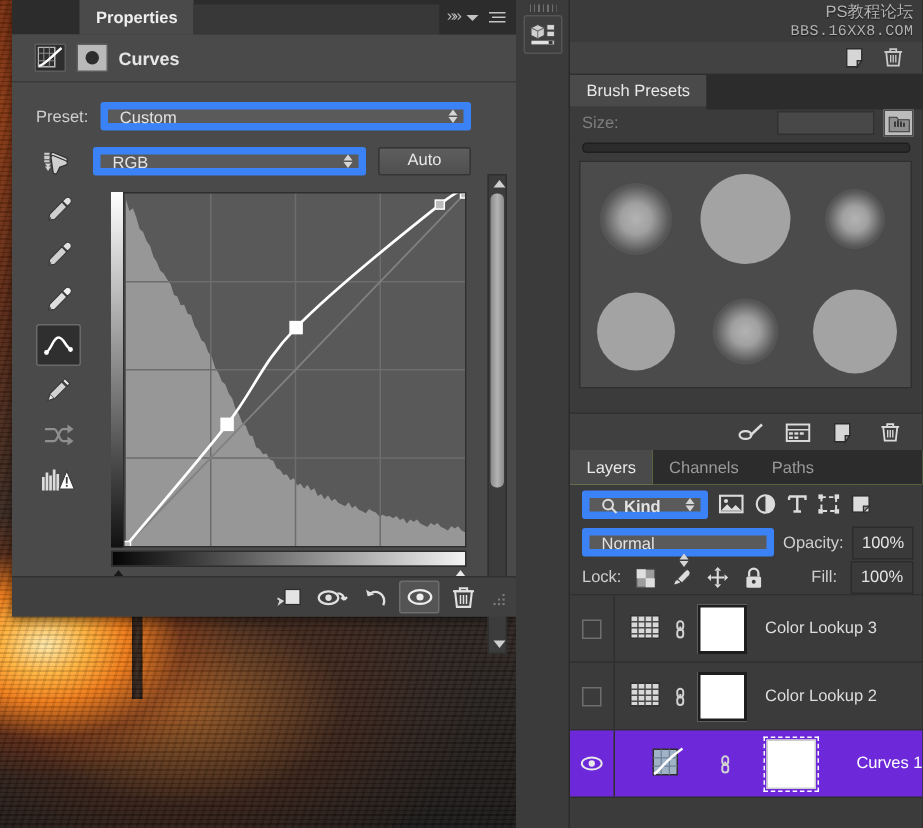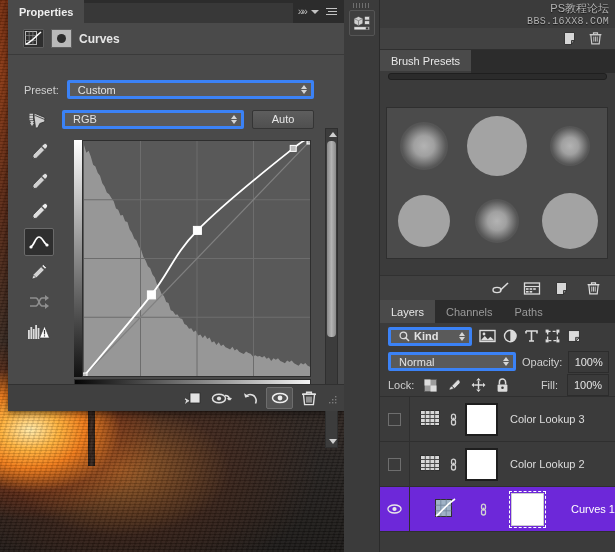--- a/index.html
+++ b/index.html
@@ -44,21 +44,21 @@
   }
   .tab.active { background: #4a4a4a; color: #e8e8e8; }
   .tabfill { flex: 1; height: 23px; background: #2c2c2c; }
 
   
   #properties {
     left: 8px; top: 0; width: 336px; height: 411px;
     background: #4a4a4a;
     box-shadow: 0 2px 7px rgba(0,0,0,.55);
   }
-  #prop-tabstrip { display: flex; align-items: stretch; height: 23px; background: #2c2c2c; }
+  #prop-tabstrip { display: flex; align-items: stretch; height: 23px; background: #2c2c2c; padding-left: 45px; }
   #prop-tabstrip .tab.active { background: #4a4a4a; font-weight: bold; color: #eee; }
   .prop-tab-blank { flex: 1; background: #383838; margin: 3px 0 0 0; }
   .hdr-icons { display: flex; align-items: center; gap: 5px; padding: 0 7px 0 5px; background: #2c2c2c; }
   .ico { display: inline-block; line-height: 1; }
   .chev2 { color: #b9b9b9; font-size: 11px; letter-spacing: -2px; }
   .menu-ico { display: flex; flex-direction: column; gap: 1.5px; align-items: flex-end; }
   .menu-ico i { display: block; height: 1.5px; background: #c3c3c3; }
   .menu-ico i:nth-child(1) { width: 11px; }
   .menu-ico i:nth-child(2) { width: 9px; }
   .menu-ico i:nth-child(3) { width: 11px; }
@@ -74,27 +74,27 @@
     position: relative; border-radius: 1px;
   }
   .adj-icon svg { position: absolute; left: 1px; top: 1px; }
   .mask-icon {
     width: 21px; height: 19px; background: #b9b9b9; border: 1px solid #5d5d5d;
     display: flex; align-items: center; justify-content: center; border-radius: 1px;
   }
   .mask-icon .dot { width: 9px; height: 9px; border-radius: 50%; background: #2d2d2d; }
   #prop-title { color: #e6e6e6; font-size: 12px; font-weight: bold; }
 
-  #prop-body { position: absolute; left: 0; top: 56px; width: 336px; height: 325px; background: #4a4a4a; margin-top: 12px; }
+  #prop-body { position: absolute; left: 0; top: 56px; width: 336px; height: 325px; background: #4a4a4a; }
 
   .row { display: flex; align-items: center; }
   .lbl { color: #cfcfcf; font-size: 11px; }
   .field {
-    background: #5a5a5a; border: 3px solid #3b82f6; border-radius: 2px;
-    height: 19px; display: flex; align-items: center; padding: 0 4px 0 8px;
+    background: #5a5a5a; border: 5px solid #3b82f6; border-radius: 2px;
+    height: 19px; display: flex; padding: 0 4px 0 8px;
     color: #e3e3e3; font-size: 11px; position: relative;
   }
   .field .val { flex: 1; }
   .spin { display: flex; flex-direction: column; gap: 1px; align-items: center; margin-left: 4px; }
   .spin .up { width: 0; height: 0; border-left: 3.5px solid transparent; border-right: 3.5px solid transparent; border-bottom: 4px solid #d6d6d6; }
   .spin .dn { width: 0; height: 0; border-left: 3.5px solid transparent; border-right: 3.5px solid transparent; border-top: 4px solid #d6d6d6; }
   .btn {
     background: linear-gradient(#5e5e5e,#4f4f4f); border: 1px solid #353535; border-radius: 2px;
     height: 19px; padding: 0 12px; color: #e8e8e8; font-size: 11px;
     display: flex; align-items: center; justify-content: center;
@@ -193,21 +193,21 @@
     border-top: 1px solid #313131; display: flex; align-items: center; justify-content: flex-end;
     gap: 4px; padding-right: 8px;
   }
 
   
   #layers-panel { left: 0; top: 300px; width: 235px; height: 252px; background: #3b3b3b; }
   #layer-filter-row { height: 26px; display: flex; align-items: center; gap: 7px; padding: 0 8px; font-weight: bold; }
   .kind-field { width: 84px; height: 19px; }
   .kind-field .mag { margin-right: 4px; }
   #blend-row { height: 25px; display: flex; align-items: center; gap: 6px; padding: 0 6px 0 8px; }
-  .blend-field { width: 132px; height: 19px; }
+  .blend-field { width: 132px; height: 19px; flex-direction: column; }
   .numfield {
     background: #3a3a3a; border: 1px solid #2c2c2c; height: 22px; width: 42px;
     color: #e4e4e4; font-size: 11px; display: flex; align-items: center; justify-content: center;
   }
   #lock-row { height: 23px; display: flex; align-items: center; gap: 9px; padding: 0 6px 0 8px;
               border-bottom: 1px solid #2f2f2f; }
   .lockbtn { display: flex; align-items: center; justify-content: center; width: 15px; height: 15px; }
 
   .layer-row {
     height: 45px; display: flex; align-items: center; gap: 0;
@@ -490,20 +490,35 @@
           <path d="M1.6 3.6h11.8M5.5 1.8h4v1.8h-4z" stroke="#c9c9c9" stroke-width="1.2" fill="none"></path>
           <path d="M5.8 5.6v5M7.5 5.6v5M9.2 5.6v5" stroke="#c9c9c9" stroke-width="0.9"></path>
         </svg>
       </span>
     </div>
 
     <div class="panel" id="brush-panel">
       <div id="brush-tabs" class="tabstrip">
         <div class="tab active">Brush Presets</div>
         <div class="tabfill"></div>
+      </div>
+      <div id="brush-size-row">
+        <span class="lbl">Size:</span>
+        <span class="size-field"></span>
+        <span class="folder-ico">
+          <svg width="15" height="13" viewBox="0 0 15 13">
+            <path d="M0.8 2.2h5l1.2 1.6h7.2v8H0.8z" fill="#8e8e8e" stroke="#3a3a3a" stroke-width="0.7"></path>
+            <g fill="#3a3a3a">
+              <rect x="4" y="5" width="1.3" height="3.6"></rect>
+                <rect x="6" y="4.2" width="1.3" height="4.4"></rect>
+              <rect x="8" y="5" width="1.3" height="3.6"></rect>
+                <rect x="10" y="5.8" width="1.3" height="2.8"></rect>
+            </g>
+          </svg>
+        </span>
       </div>
       <div id="brush-slider"></div>
 
       <div id="brush-grid">
 
       <div class="brush-thumb" style="width: 48px; height: 48px; background: radial-gradient(circle, rgb(179, 179, 179) 0%, rgb(160, 160, 160) 30%, rgba(110, 110, 110, 0.35) 65%, rgba(75, 75, 75, 0) 100%);"></div>
           <div class="brush-thumb" style="width: 60px; height: 60px; background: rgb(163, 163, 163);"></div>
           <div class="brush-thumb" style="width: 40px; height: 40px; background: radial-gradient(circle, rgb(179, 179, 179) 0%, rgb(160, 160, 160) 30%, rgba(110, 110, 110, 0.35) 65%, rgba(75, 75, 75, 0) 100%);"></div>
           <div class="brush-thumb" style="width: 52px; height: 52px; background: rgb(163, 163, 163);"></div>
           <div class="brush-thumb" style="width: 44px; height: 44px; background: radial-gradient(circle, rgb(179, 179, 179) 0%, rgb(160, 160, 160) 30%, rgba(110, 110, 110, 0.35) 65%, rgba(75, 75, 75, 0) 100%);"></div>

